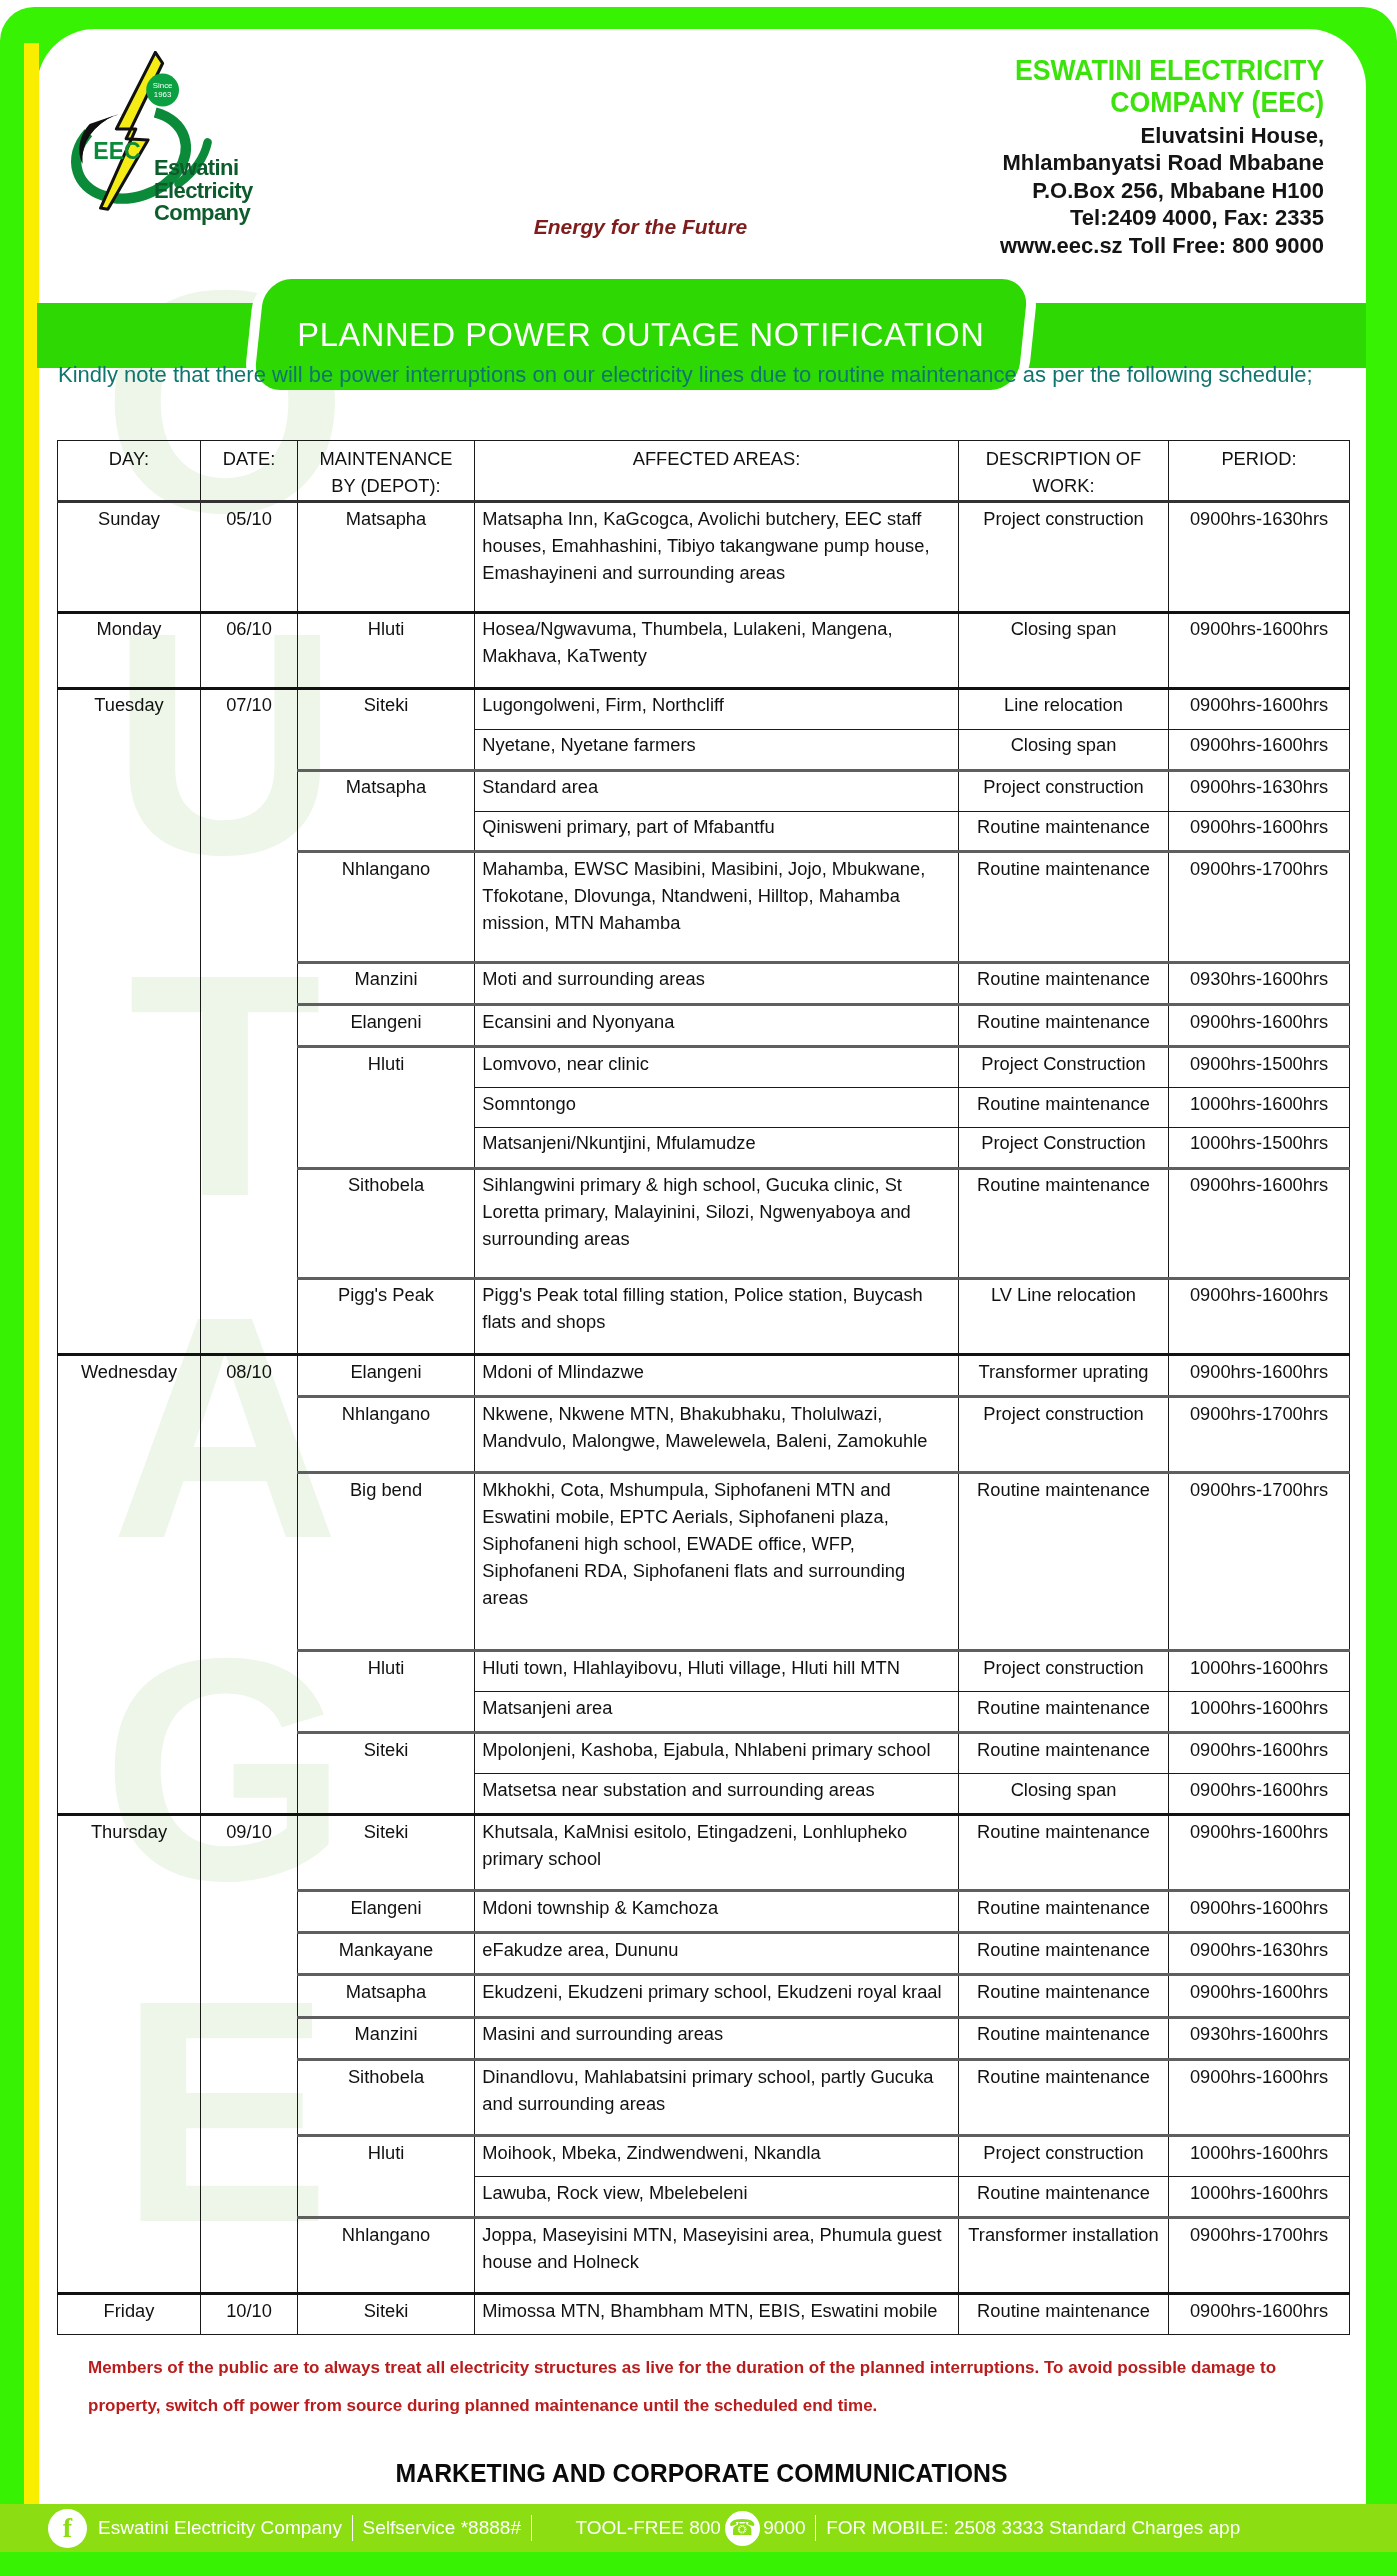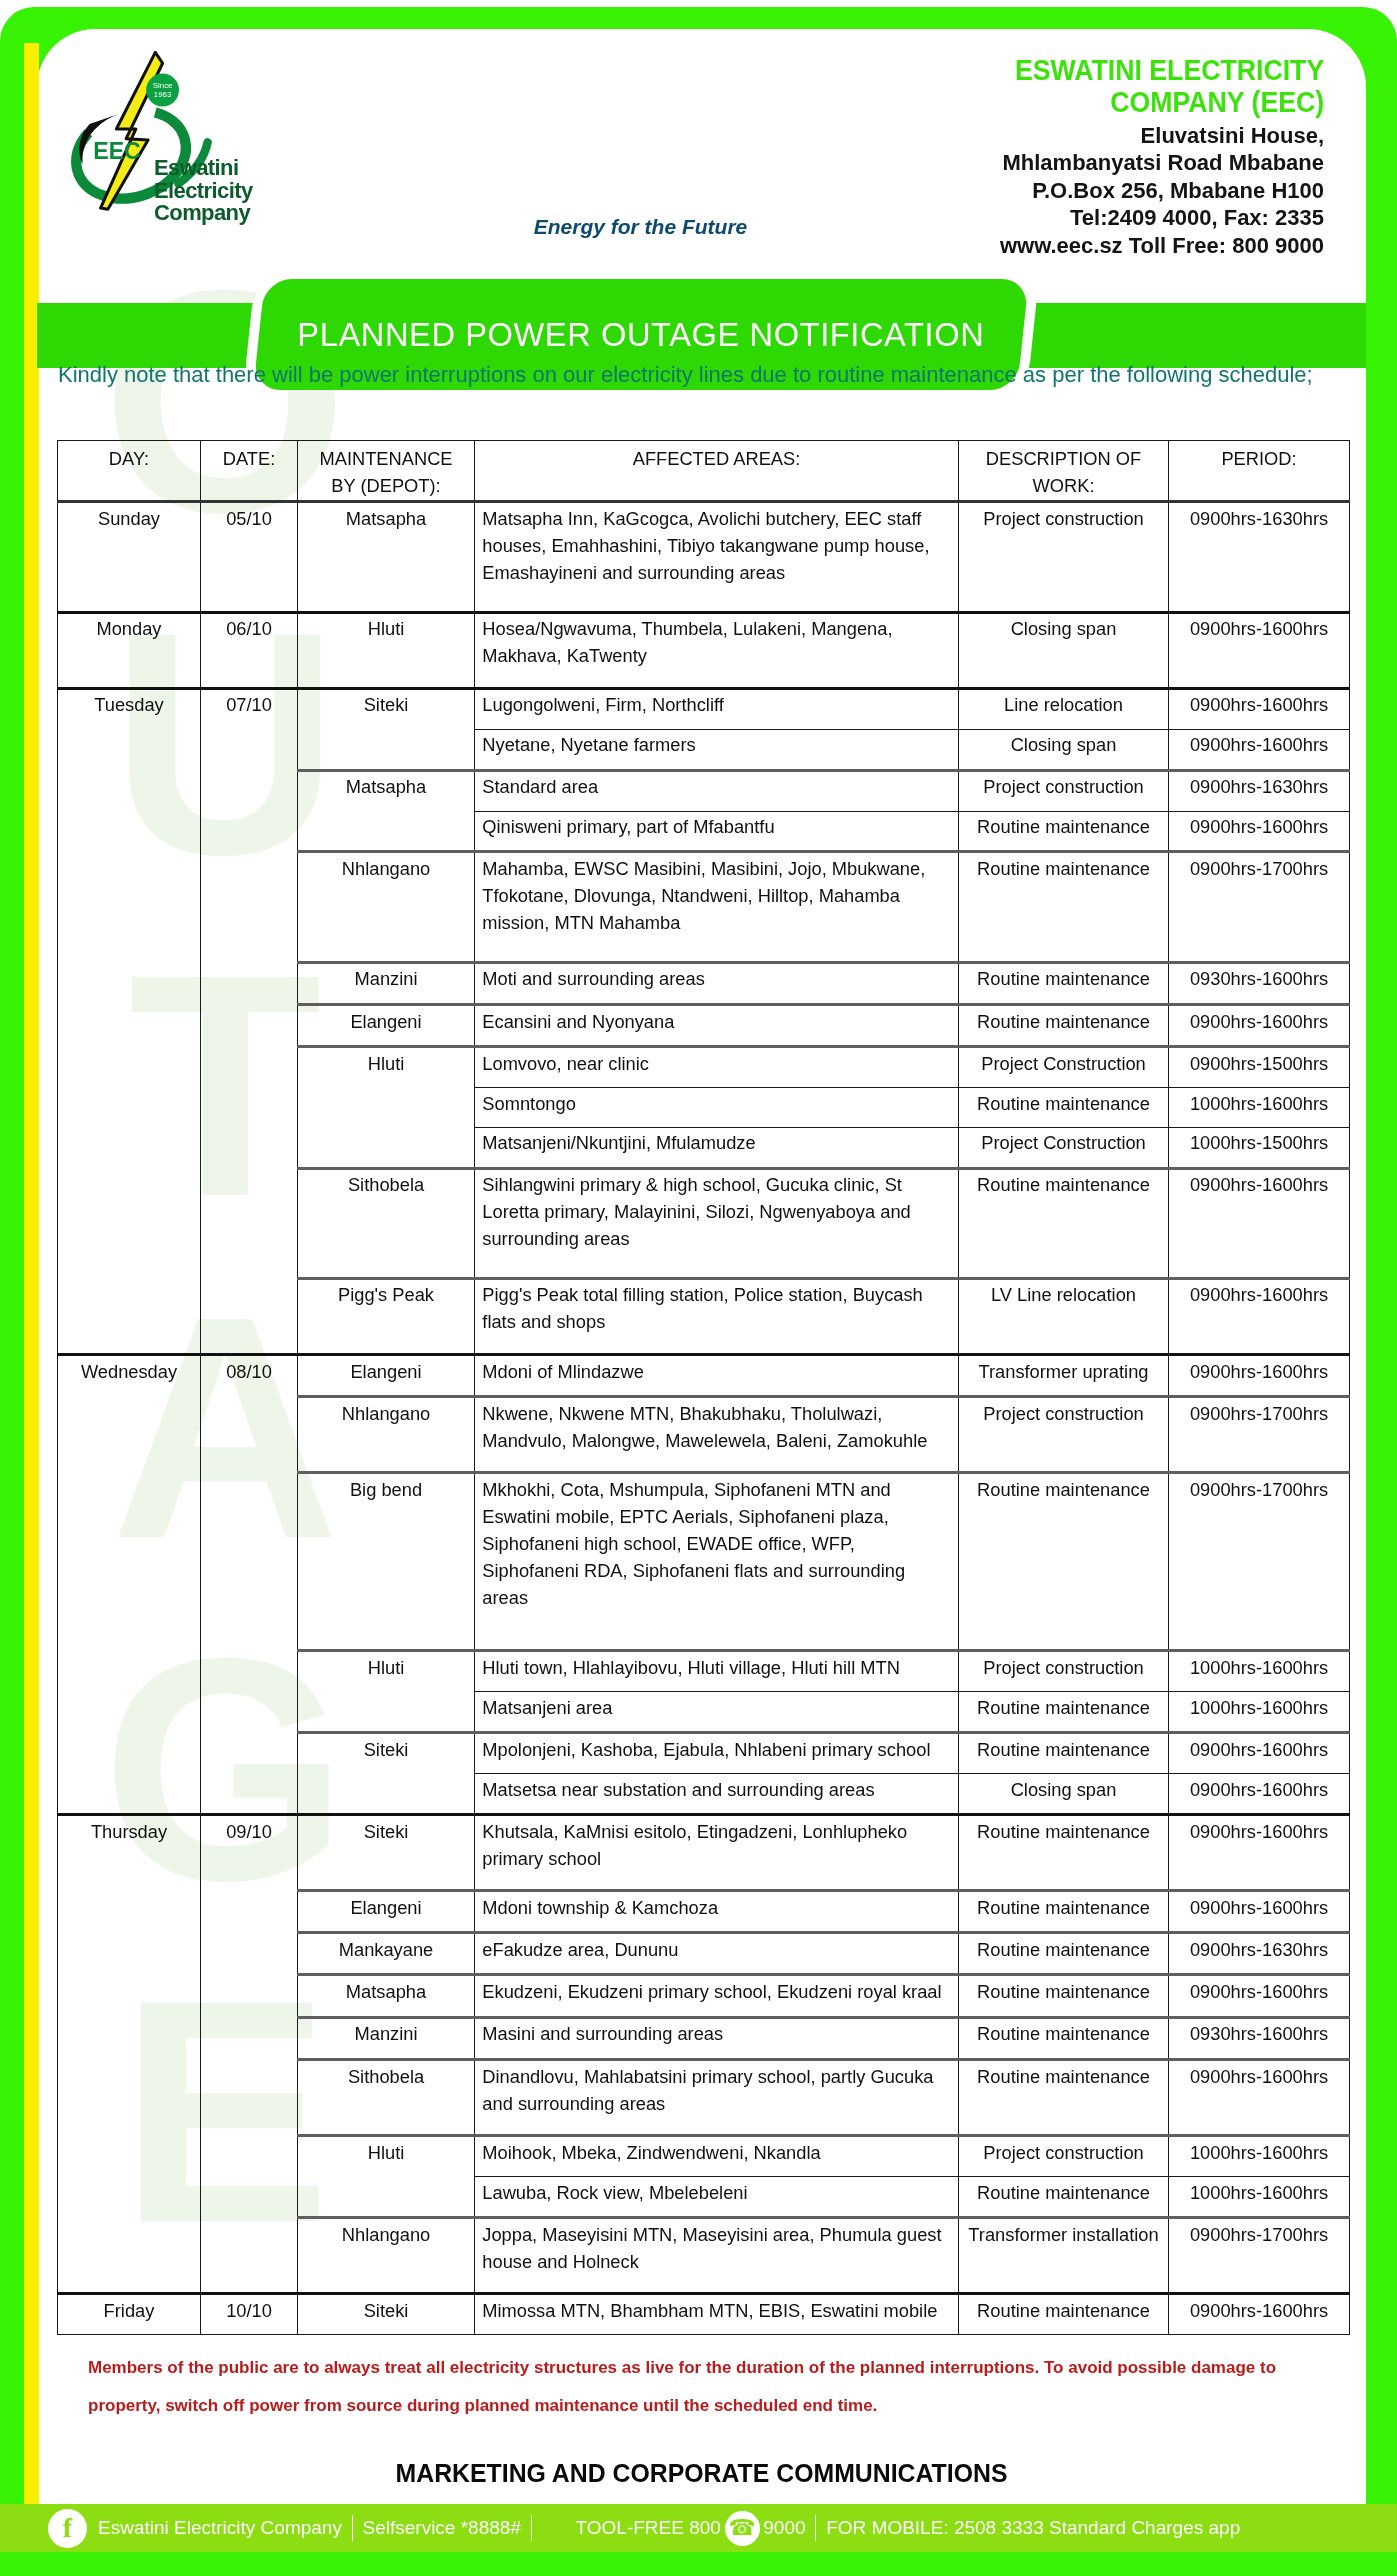--- a/index.html
+++ b/index.html
@@ -13,21 +13,21 @@
         border-radius:58px 58px 0 0;overflow:hidden;}
   .yellow-stripe{position:absolute;left:24.4px;top:43px;width:14.6px;height:2463px;background:#f9ee00;}
   
   .watermark{position:absolute;left:17px;top:201px;width:342px;color:#edf6e9;font-weight:bold;
              font-size:317px;line-height:342px;text-align:center;letter-spacing:0;user-select:none;}
   
   .logo-svg{position:absolute;left:58px;top:51px;width:163px;height:162px;}
   .logo-name{position:absolute;left:154px;top:157px;font-size:22px;line-height:22.6px;font-weight:bold;
              color:#0d5c2c;letter-spacing:-0.6px;}
   .slogan{position:absolute;left:482px;top:215px;width:317px;text-align:center;font-size:21px;
-          font-style:italic;font-weight:bold;color:#0c4a6e;}
+          font-style:italic;font-weight:bold;color:#7f1d1d;}
   .company-title{position:absolute;right:73px;top:54px;text-align:right;color:#3ce20b;font-weight:bold;
                  font-size:29px;line-height:32px;transform:scaleX(.92);transform-origin:right top;letter-spacing:0;}
   .address{position:absolute;right:73px;top:122px;text-align:right;color:#141414;font-weight:bold;
            font-size:22px;line-height:27.4px;}
   
   .band{position:absolute;left:37px;top:303px;width:1329px;height:65px;background:#2ed803;}
   .badge-wrap{position:absolute;left:249px;top:279px;width:784px;height:111px;background:#ffffff;
               border-radius:29px;transform:skewX(-6deg);}
   .badge{position:absolute;left:9.8px;right:9.8px;top:0;bottom:0;background:#2ed803;border-radius:27px;
          display:flex;align-items:center;justify-content:center;}

